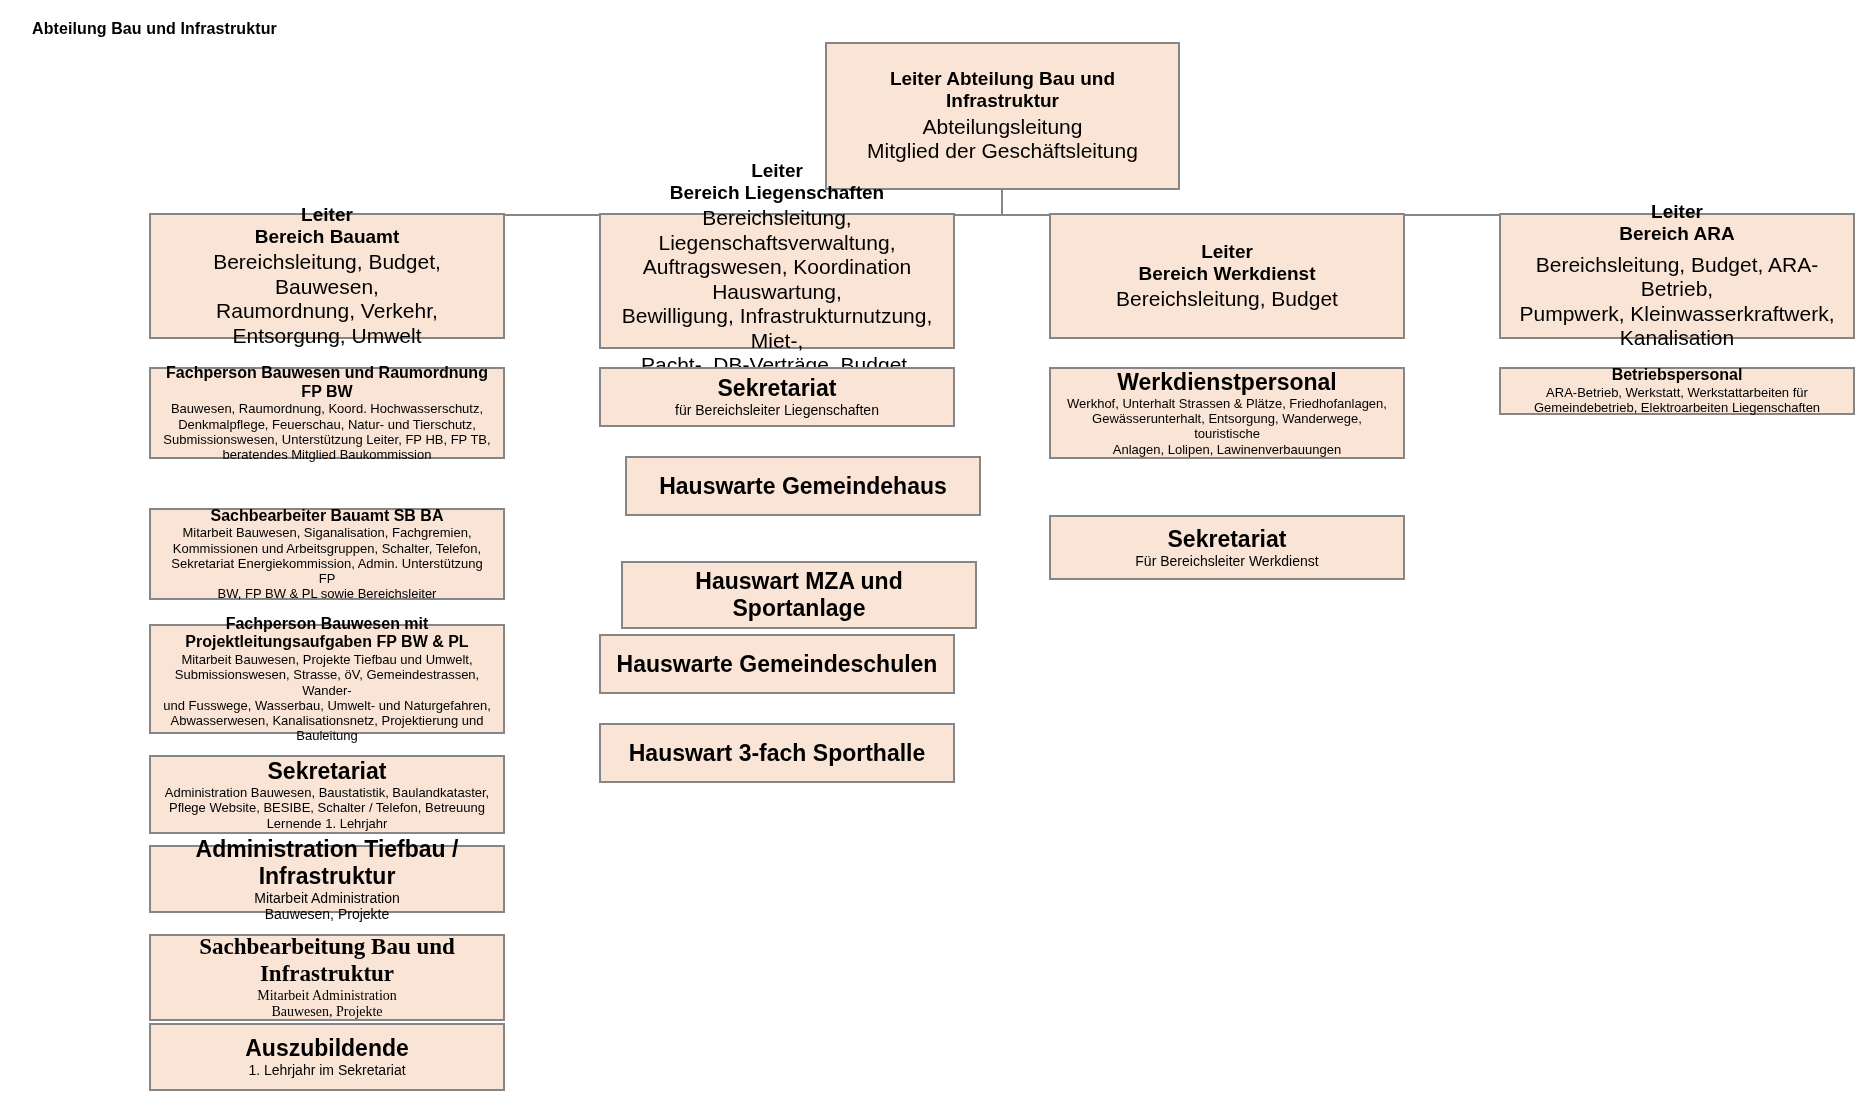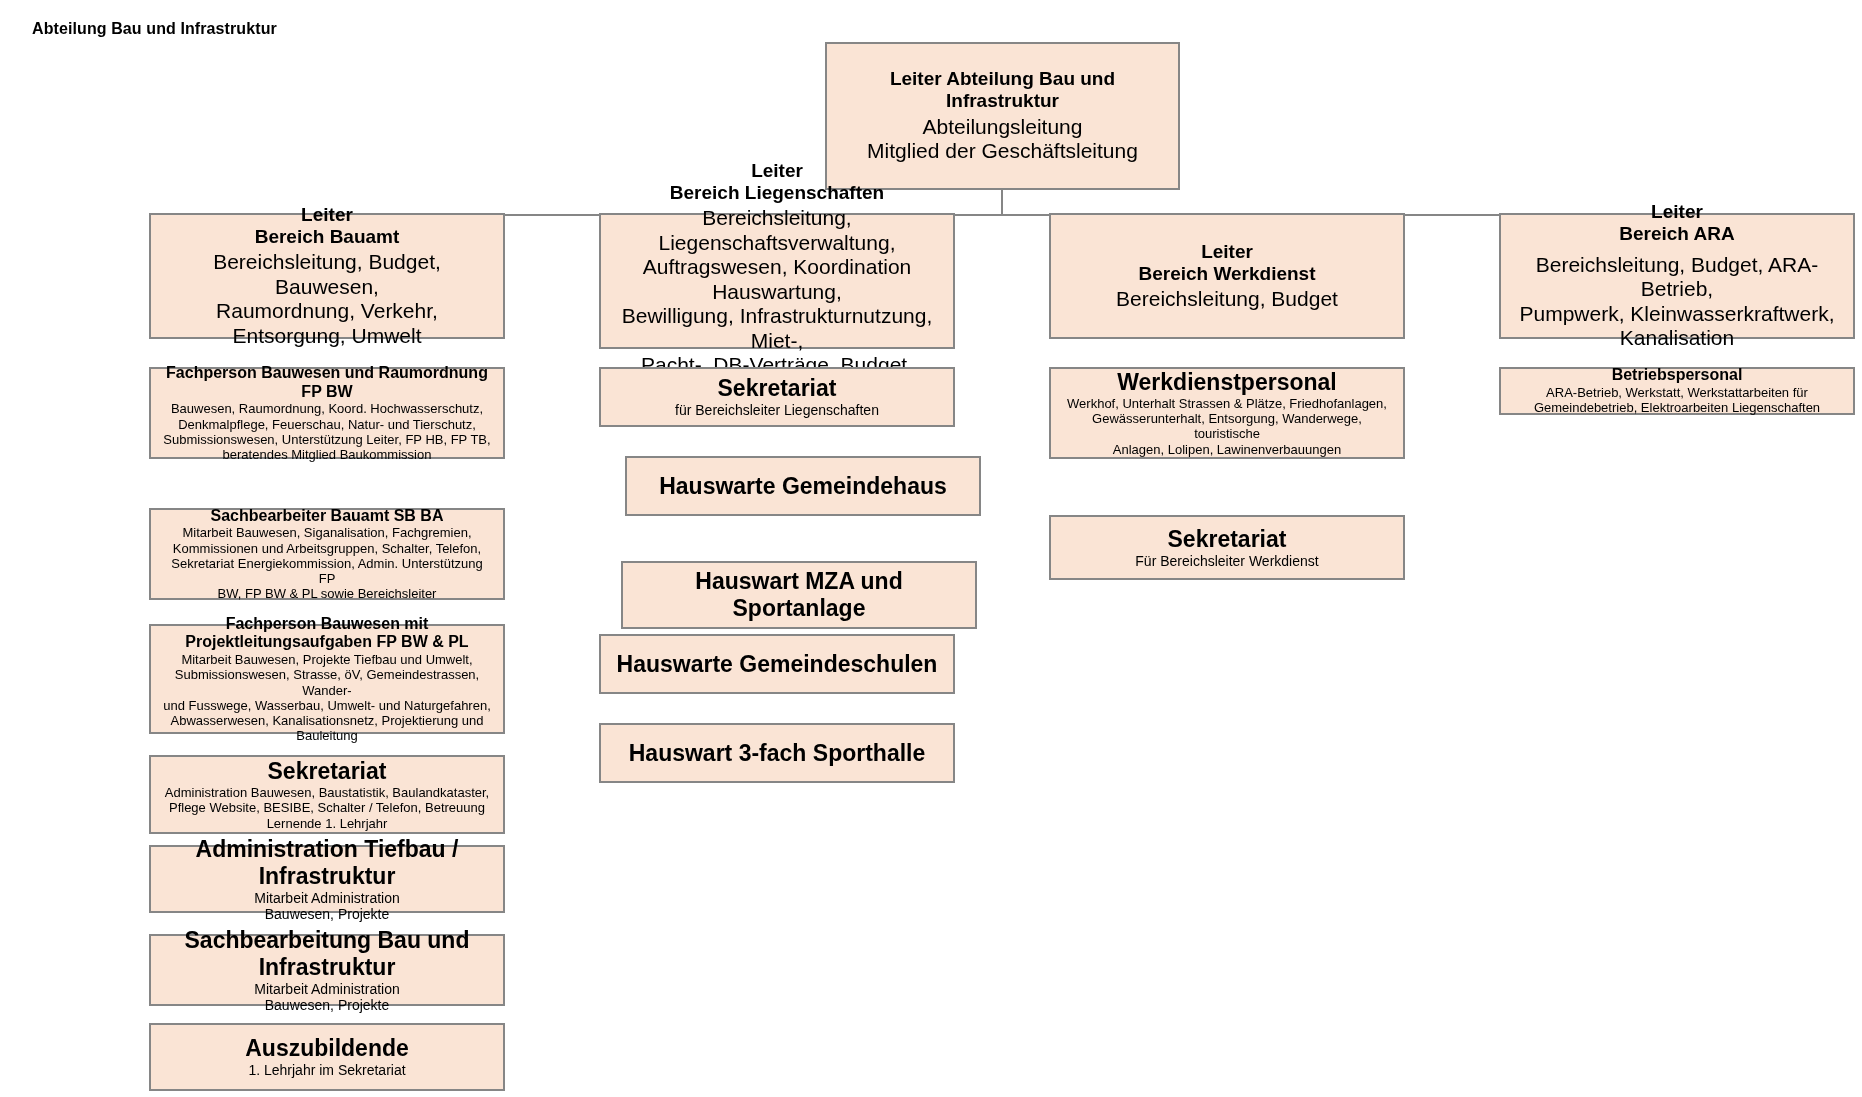--- a/index.html
+++ b/index.html
@@ -130,21 +130,21 @@
 Pflege Website, BESIBE, Schalter / Telefon, Betreuung
 Lernende 1. Lehrjahr</div>
 </div>
 
 <div class="node t17 s14" style="left:149px; top:845px; width:356px; height:68px;">
   <div class="ttl">Administration Tiefbau / Infrastruktur</div>
   <div class="sub">Mitarbeit Administration
 Bauwesen, Projekte</div>
 </div>
 
-<div class="node t17 s14" style="left:149px; top:934px; width:356px; height:72px;">
+<div class="node t17 s14" style="left:149px; top:934px; width:356px; height:87px;font-family:Liberation Serif, serif;">
   <div class="ttl">Sachbearbeitung Bau und Infrastruktur</div>
   <div class="sub">Mitarbeit Administration
 Bauwesen, Projekte</div>
 </div>
 
 <div class="node t17 s14" style="left:149px; top:1023px; width:356px; height:68px;">
   <div class="ttl">Auszubildende</div>
   <div class="sub">1. Lehrjahr im Sekretariat</div>
 </div>
 

